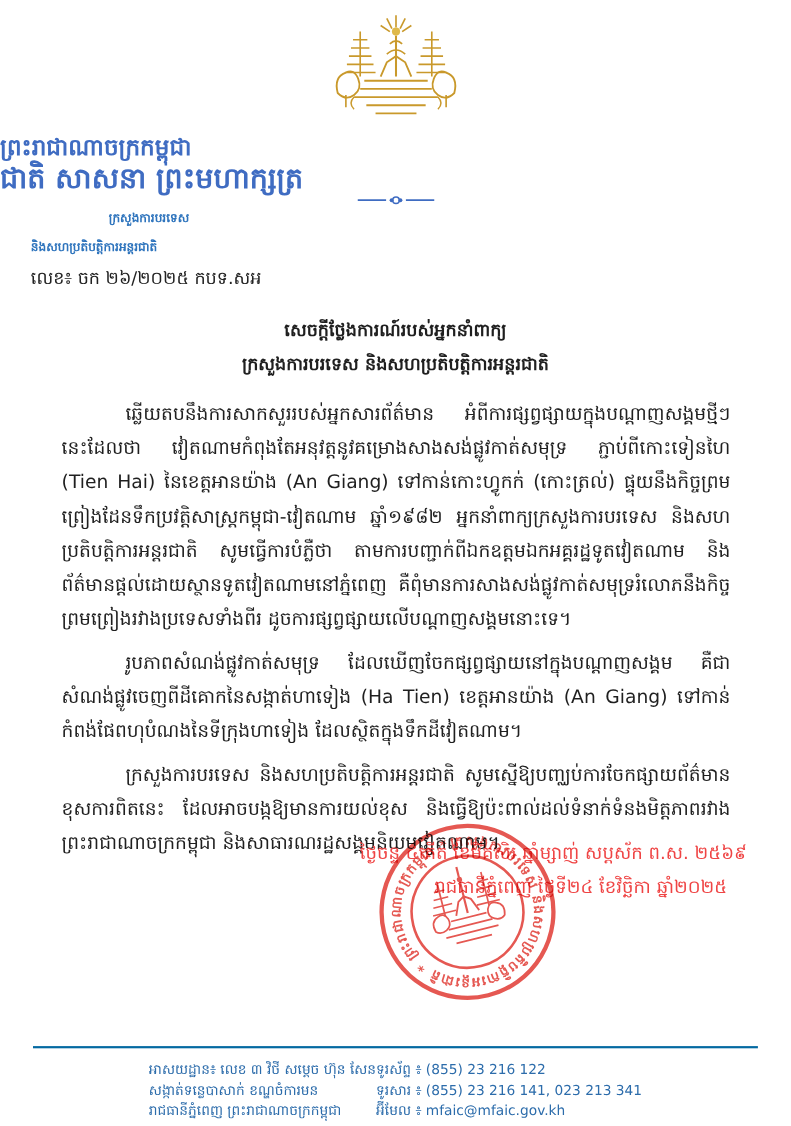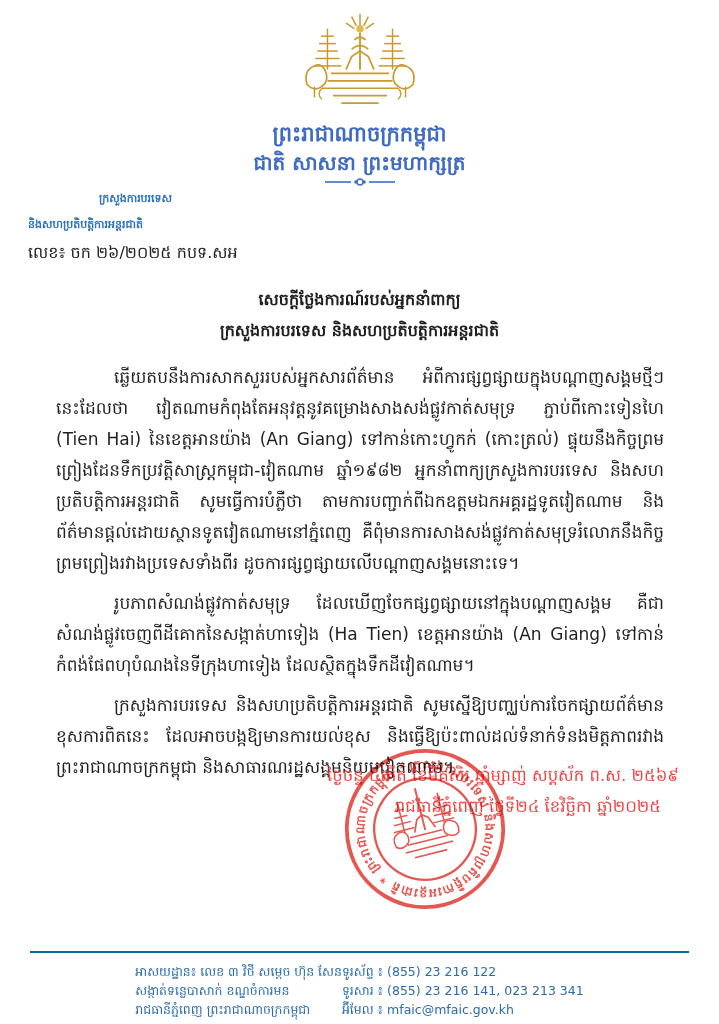--- a/index.html
+++ b/index.html
@@ -21,27 +21,27 @@
     top: 12px;
     left: 0;
     width: 100%;
     text-align: center;
   }
   .kingdom-header {
     position: absolute;
     top: 120px;
     left: 0;
     width: 100%;
-    text-align: center;
+    text-align: left;
     color: #3f6cc2;
     font-weight: bold;
     line-height: 29px;
   }
   .kingdom-line1 { font-size: 21px; }
-  .kingdom-line2 { font-size: 20px; }
+  .kingdom-line2 { font-size: 26px; }
   .header-ornament {
     position: absolute;
     top: 172px;
     left: 0;
     width: 100%;
     text-align: center;
   }
 
   
   .letterhead {

